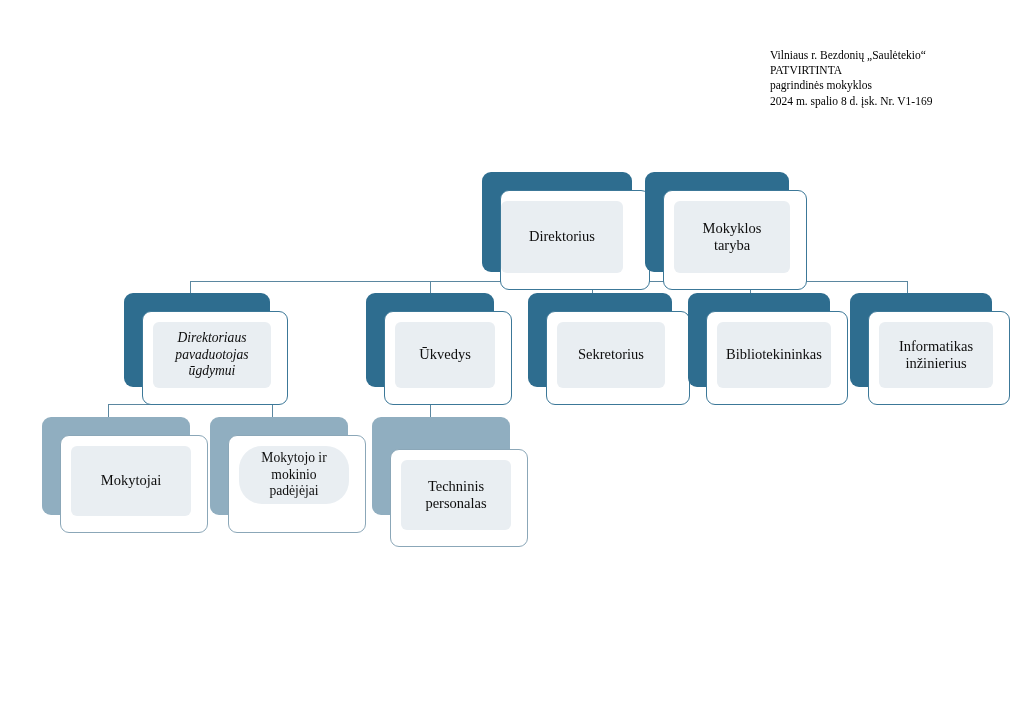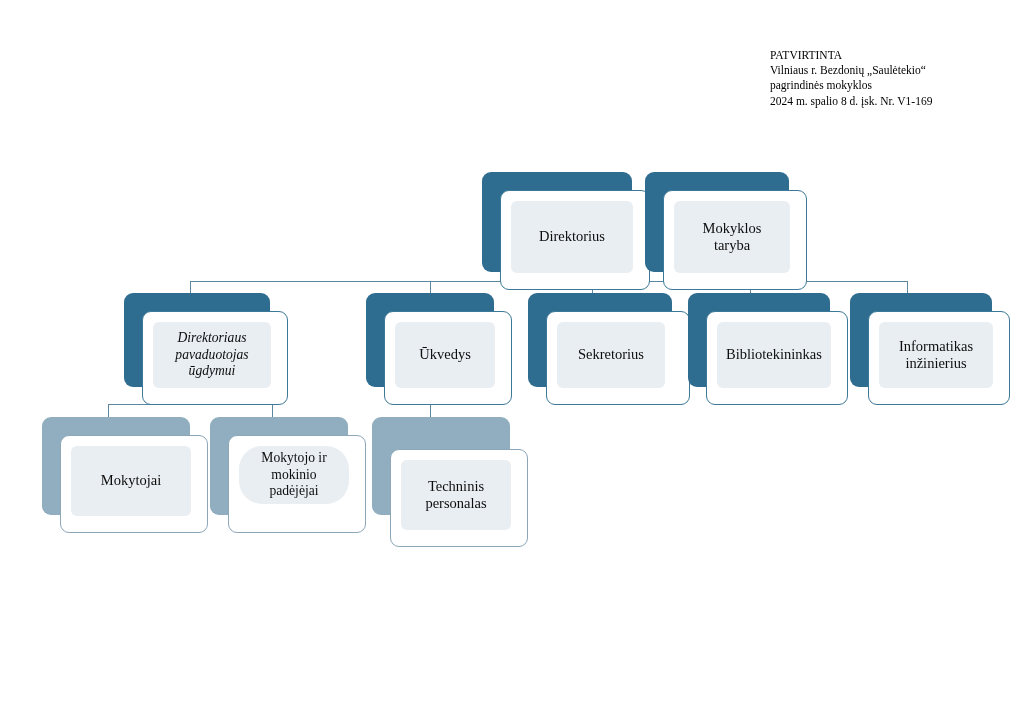--- a/index.html
+++ b/index.html
@@ -92,22 +92,22 @@
     text-align: center;
     padding: 0 6px;
     white-space: pre-line;
   }
   .node.small-label .label { font-size: 13.6px; line-height: 16.6px; }
 </style>
 </head>
 <body>
 
 <div id="approval-header">
+  <span class="hline">Vilniaus r. Bezdonių „Saulėtekio“</span>
   <span class="hline">PATVIRTINTA</span>
-  <span class="hline">Vilniaus r. Bezdonių „Saulėtekio“</span>
   <span class="hline">pagrindinės mokyklos</span>
   <span class="hline">2024 m. spalio 8 d.  įsk. Nr. V1-169</span>
 </div>
 
 <div id="org-chart">
   <svg id="connector-layer" width="1024" height="724" viewBox="0 0 1024 724" xmlns="http://www.w3.org/2000/svg">
       <line x1="556" x2="556" y1="272" y2="281" stroke="#5b87a0" stroke-width="1" shape-rendering="crispEdges"></line>
       <line x1="190" x2="907" y1="281" y2="281" stroke="#5b87a0" stroke-width="1" shape-rendering="crispEdges"></line>
       <line x1="190" x2="190" y1="281" y2="300" stroke="#5b87a0" stroke-width="1" shape-rendering="crispEdges"></line>
       <line x1="430" x2="430" y1="281" y2="300" stroke="#5b87a0" stroke-width="1" shape-rendering="crispEdges"></line>
@@ -117,21 +117,21 @@
       <line x1="190" x2="190" y1="387" y2="404" stroke="#5b87a0" stroke-width="1" shape-rendering="crispEdges"></line>
       <line x1="108" x2="272" y1="404" y2="404" stroke="#5b87a0" stroke-width="1" shape-rendering="crispEdges"></line>
       <line x1="108" x2="108" y1="404" y2="424" stroke="#5b87a0" stroke-width="1" shape-rendering="crispEdges"></line>
       <line x1="272" x2="272" y1="404" y2="424" stroke="#5b87a0" stroke-width="1" shape-rendering="crispEdges"></line>
       <line x1="430" x2="430" y1="387" y2="424" stroke="#5b87a0" stroke-width="1" shape-rendering="crispEdges"></line>
     </svg>
   <div id="node-layer">
       <div class="node" style="left: 482px; top: 172px; width: 168px; height: 118px;">
         <div class="plate" style="width: 150px; height: 100px;"></div>
         <div class="card" style="left: 18px; top: 18px; width: 150px; height: 100px;">
-          <div class="panel" style="left: 10px; top: 10px; width: 122px; height: 72px;">
+          <div class="panel" style="left: 0; top: 10px; width: 122px; height: 72px;">
             <div class="label">Direktorius</div>
           </div>
         </div>
       </div>
       <div class="node" style="left: 645px; top: 172px; width: 136px; height: 118px;">
         <div class="plate" style="width: 144px; height: 100px;"></div>
         <div class="card" style="left: 18px; top: 18px; width: 144px; height: 100px;">
           <div class="panel" style="left: 10px; top: 10px; width: 116px; height: 72px;">
             <div class="label">Mokyklos
 taryba</div>

